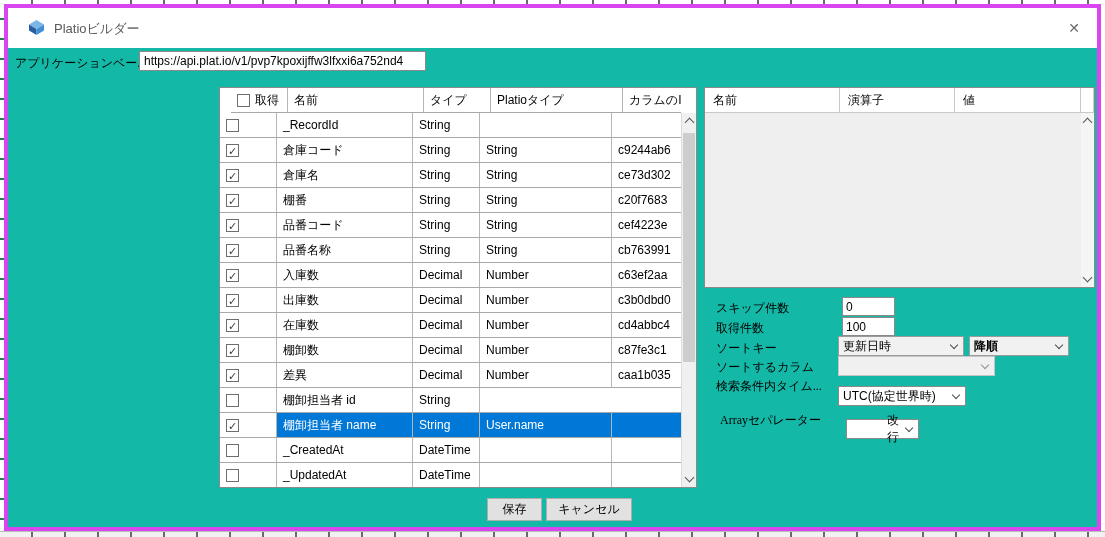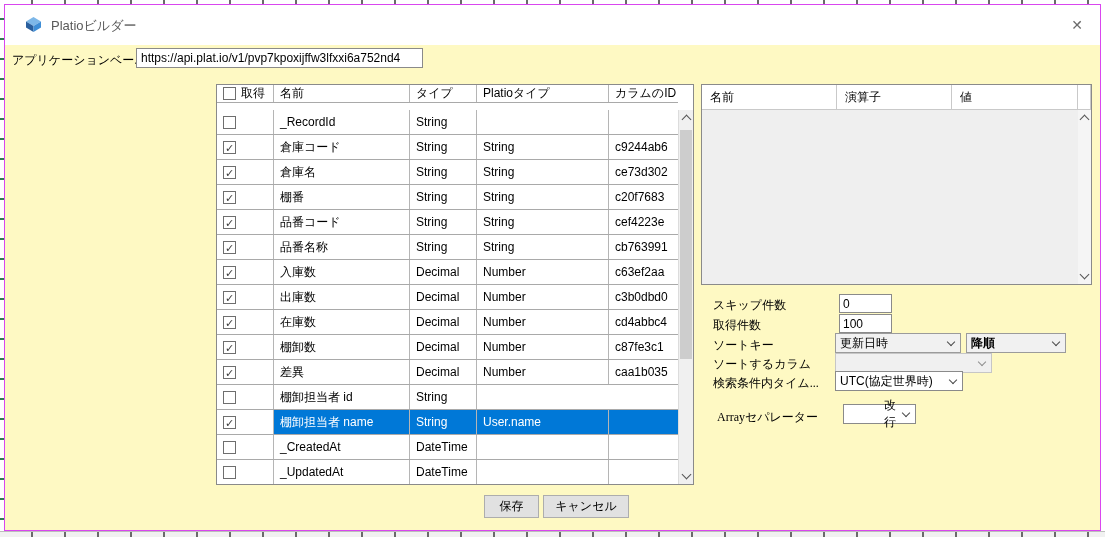--- a/index.html
+++ b/index.html
@@ -10,21 +10,21 @@
   
   .bg-top { position:absolute; left:0; top:0; width:1105px; height:4px; background:
     repeating-linear-gradient(90deg,#ffffff 0 31px,#6a6a6a 31px 33px); }
   .bg-bottom { position:absolute; left:0; top:531px; width:1105px; height:6px; background:
     repeating-linear-gradient(90deg,#f1f1f1 0 31px,#6a6a6a 31px 33px); border-top:1px solid #bdbdbd; }
   .bg-left { position:absolute; left:0; top:0; width:4px; height:537px; background:
     repeating-linear-gradient(180deg,#ffffff 0 18px,#2e7d4f 18px 20px); }
 
   
   .dialog { position:absolute; left:4px; top:4px; width:1097px; height:527px;
-    background:#fef9c3; border:1px solid #d946ef; }
+    background:#14b8a6; border:4px solid #d946ef; }
   .titlebar { position:absolute; left:0; top:0; width:100%; height:40px; background:#ffffff; }
   .title-icon { position:absolute; left:20px; top:11px; width:17px; height:17px; }
   .title-text { position:absolute; left:46px; top:12px; font-size:13px; color:#5a5a5a; }
   .close-btn { position:absolute; right:10px; top:8px; width:26px; height:24px;
     display:flex; align-items:center; justify-content:center; font-size:14px; color:#6b6b6b; cursor:pointer; }
 
   
   .url-label { position:absolute; left:7px; top:47px; font-size:12px; color:#000; }
   .url-input { position:absolute; left:131px; top:43px; width:287px; height:20px;
     border:1px solid #8a8a8a; background:#fff; font-size:12px; padding:0 4px;
@@ -39,21 +39,21 @@
   .listbox .vscroll { width:17px; }
   .sbtn { position:absolute; left:0; right:0; height:16px; display:flex; align-items:center; justify-content:center; }
   .sbtn.top { top:0; } .sbtn.bot { bottom:0; }
   .sarr { width:7px; height:7px; border-right:1.5px solid #555; border-bottom:1.5px solid #555; }
   .sarr.up { transform:rotate(-135deg); margin-top:3px; }
   .sarr.down { transform:rotate(45deg); margin-bottom:3px; }
 
   
   .ftable { position:absolute; left:211px; top:79px; width:478px; height:401px;
     background:#fff; border:1px solid #8a8a8a; }
-  .fhead { position:absolute; left:0; top:0; right:15px; height:18px; display:flex;
+  .fhead { position:absolute; left:11px; top:0; right:15px; height:25px; display:flex;
     border-bottom:1px solid #a9a9a9; background:#fff; }
   .fbody { position:absolute; left:0; top:25px; right:15px; bottom:0; overflow:hidden; }
   .trow { display:flex; height:25px; border-bottom:1px solid #a9a9a9; background:#fff; }
   .trow.sel { background:#0078d7; color:#fff; }
   .tc { height:100%; border-right:1px solid #b5b5b5; display:flex; align-items:center;
     font-size:12px; padding-left:6px; overflow:hidden; white-space:nowrap; }
   .c-check { width:57px; background:#fff; color:#000; }
   .c-name { width:136px; }
   .c-type { width:67px; }
   .c-ptype { width:132px; }
@@ -74,21 +74,21 @@
   .hc-corner { flex:1; border-right:none; padding:0; }
   .ctable .vscroll { width:13px; top:25px; background:#f5f5f5; }
 
   
   .opt-label { position:absolute; font-size:12px; color:#000; white-space:nowrap;font-family:Liberation Serif, serif; }
   .txt-input { position:absolute; height:19px; border:1px solid #8a8a8a; background:#fff;
     font-size:12px; padding:0 3px; font-family:"Liberation Sans", sans-serif; color:#000; }
   .combo { position:absolute; height:20px; border:1px solid #9b9b9b; background:#f1f1f1;
     display:flex; align-items:center; justify-content:space-between; padding:0 6px 0 4px;
     font-size:12px; color:#000; }
-  .combo.white { background:#fff; border-color:#8a8a8a; }
+  .combo.white { background:#fff; border-color:#8a8a8a;margin-top:12px; }
   .combo.disabled { background:#f0f0f0; border-color:#c6c6c6; }
   .chev { width:6px; height:6px; border-right:1.3px solid #4a4a4a; border-bottom:1.3px solid #4a4a4a;
     transform:rotate(45deg); margin-top:-3px; flex:0 0 auto; }
   .combo.disabled .chev { border-color:#8f8f8f; }
 
   
   .btn { position:absolute; height:23px; background:#e1e1e1; border:1px solid #adadad;
     font-size:12px; color:#000; display:flex; align-items:center; justify-content:center;
     font-family:"Liberation Sans", sans-serif; cursor:pointer; }
   .btn-save { left:479px; top:490px; width:55px; }

